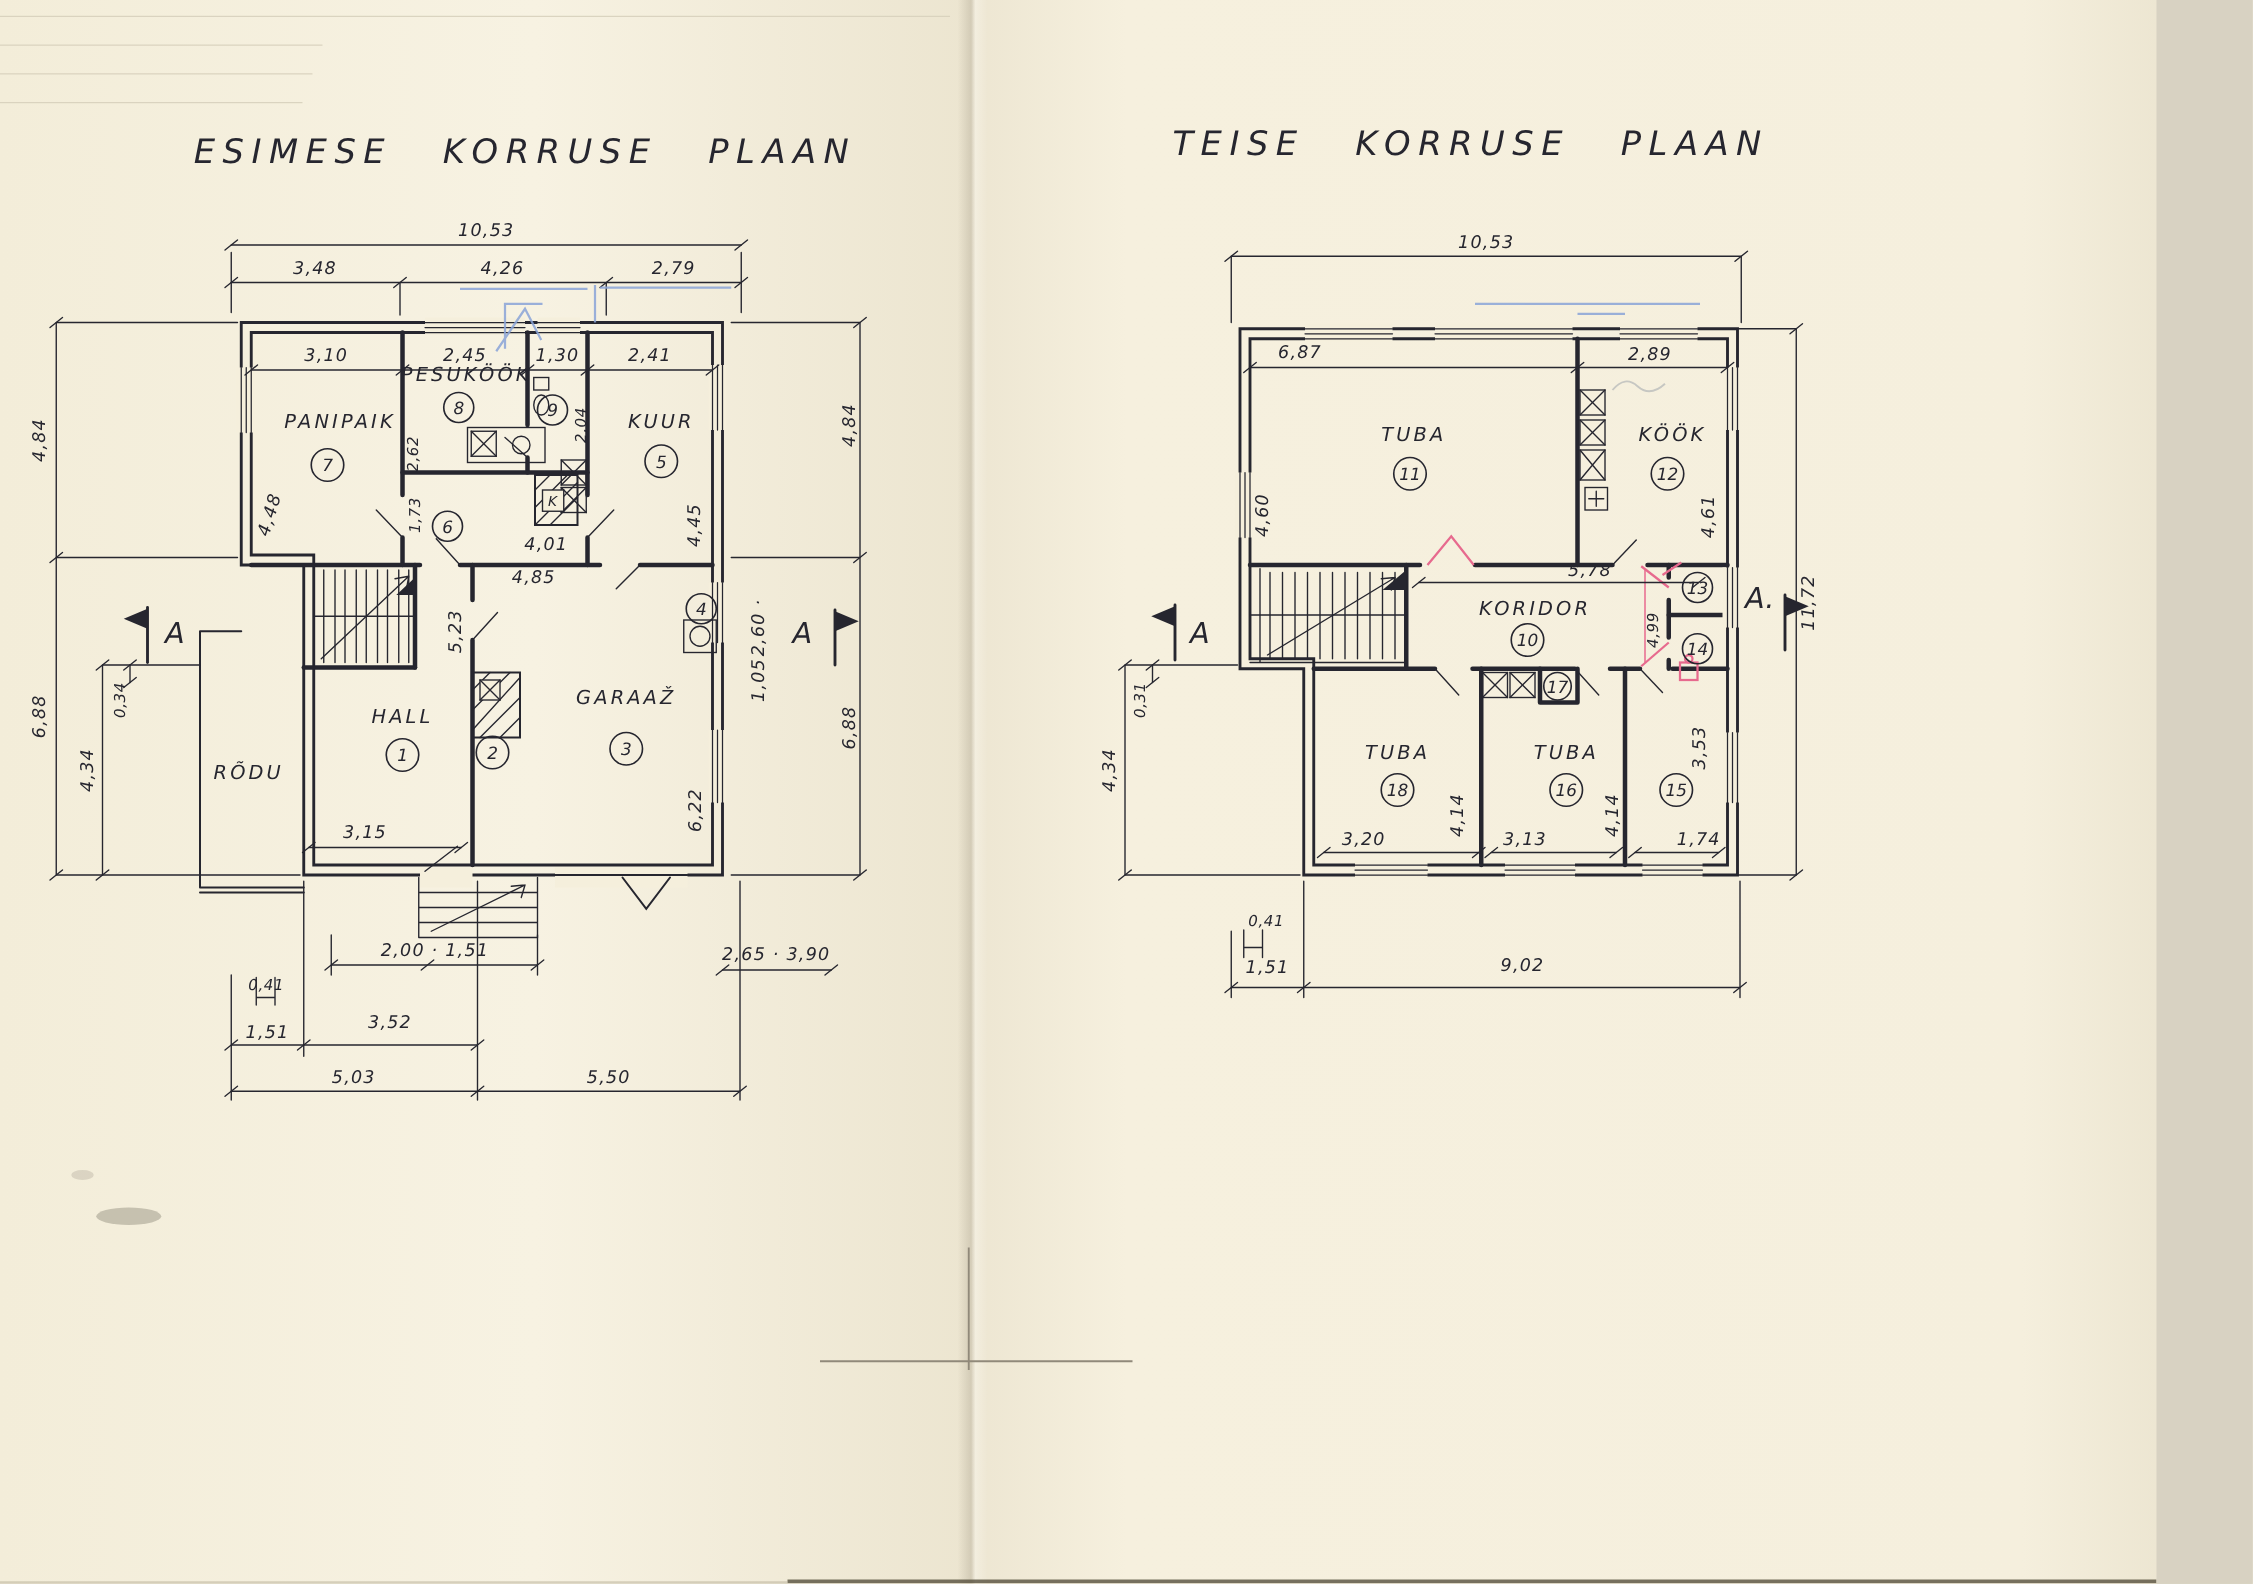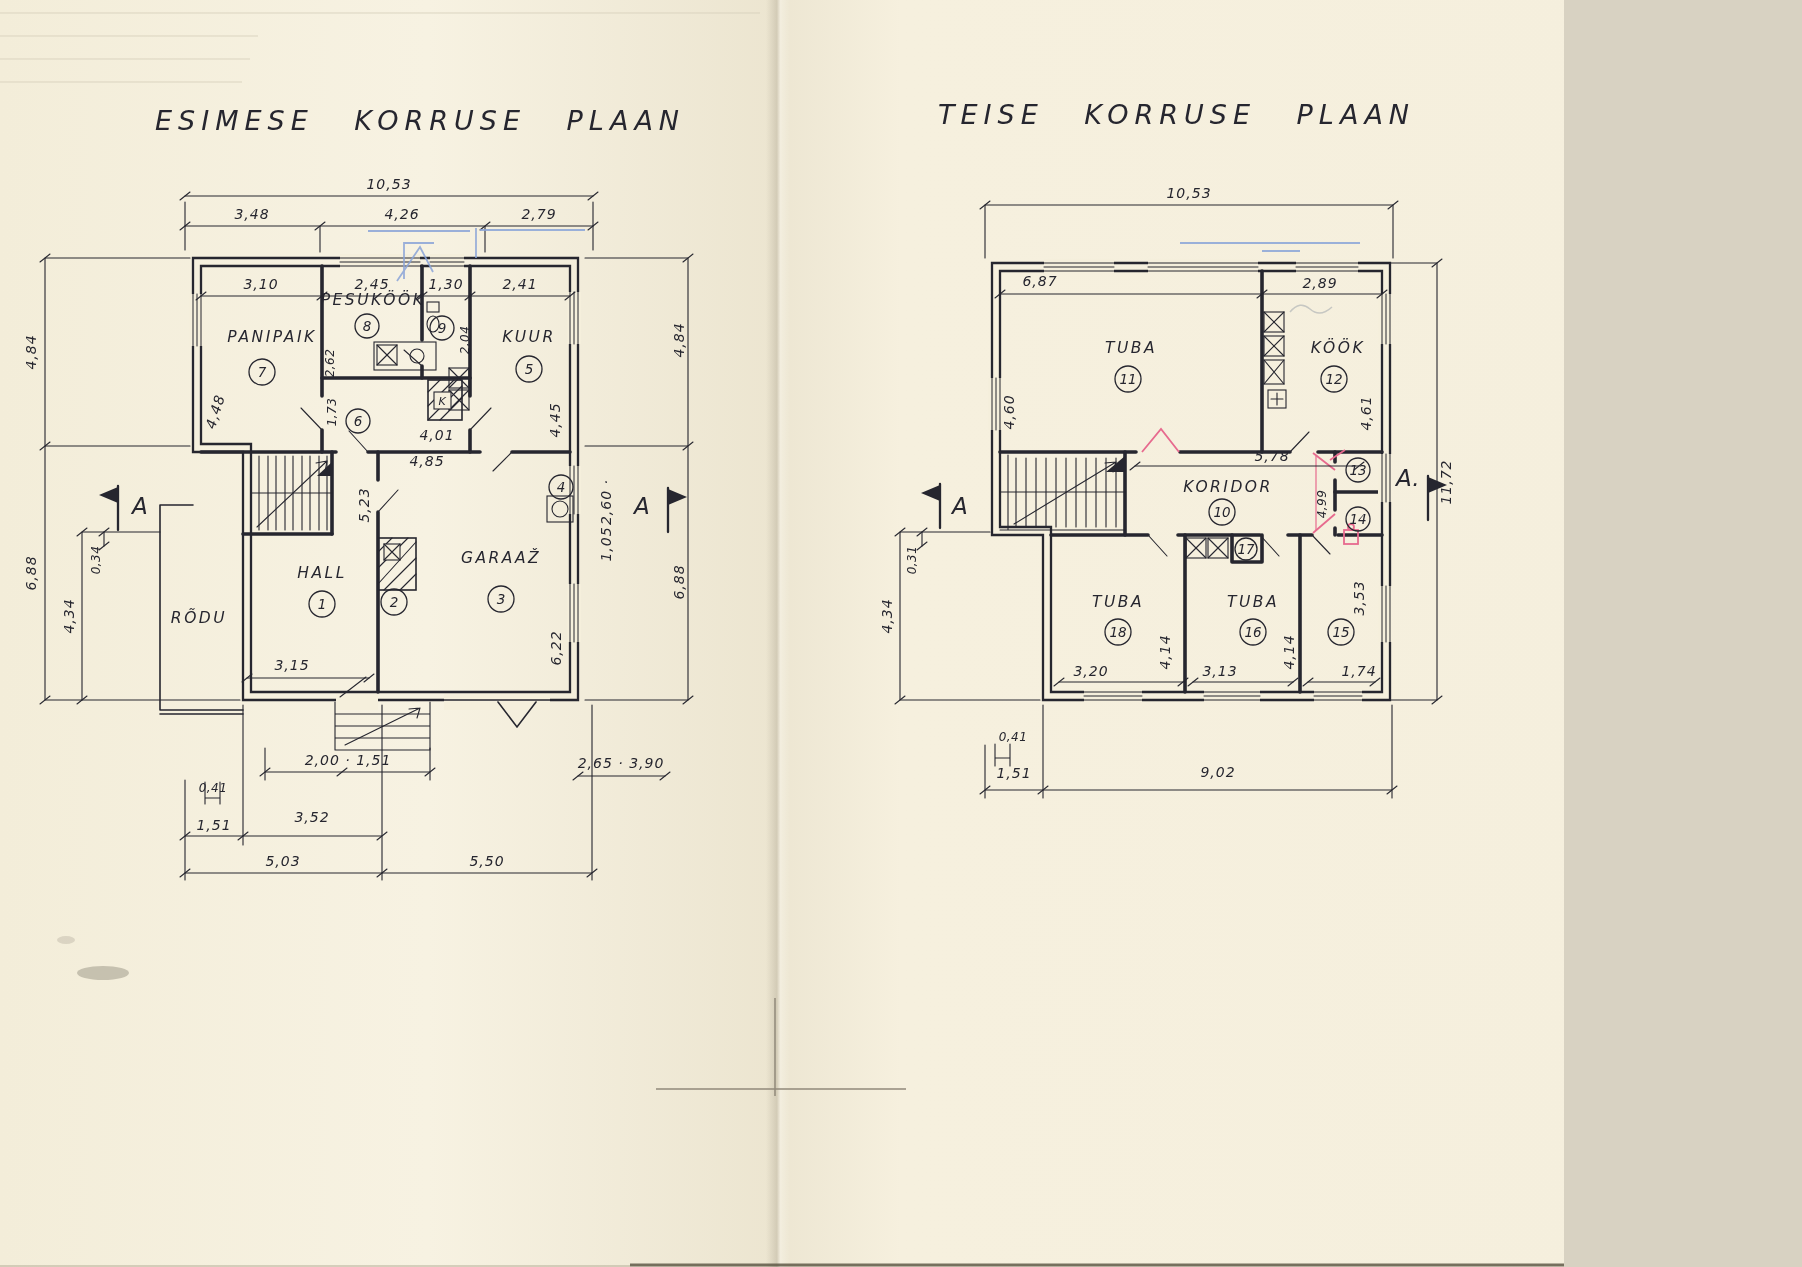--- a/index.html
+++ b/index.html
@@ -1,19 +1,19 @@
 <!DOCTYPE html>
 <html style="--paper: #f6f1e3; --ink: #26262f; --blue: #8aa4d8; --pink: #e76a8e;"><head>
 <meta charset="utf-8">
 <style>
   :root{
     --paper:#f6f1e3; --ink:#26262f; --blue:#8aa4d8; --pink:#e76a8e;
   }
   html,body{margin:0;padding:0;background:#d8d2c2;}
-  .stage{position:relative;width:1564px;height:1267px;overflow:hidden;
+  .stage{position:relative;width:1725px;height:1267px;overflow:hidden;
          font-family:"DejaVu Sans",sans-serif;background:#efe9d6;
          box-shadow:inset 0 0 90px rgba(120,100,60,.18);}
   .page-left{position:absolute;left:0;top:0;width:778px;height:100%;
     background:linear-gradient(90deg,#f3edd9 0%,#f7f2e2 55%,#ece5d0 100%);}
   .page-right{position:absolute;left:778px;top:0;width:1024px;height:100%;
     background:linear-gradient(90deg,#ede6d2 0%,#f6f0de 12%,#f5efdd 82%,#e7e0ca 100%);}
   .fold{position:absolute;left:766px;top:0;width:24px;height:100%;
     background:linear-gradient(90deg,rgba(0,0,0,0) 0%,rgba(110,100,80,.20) 45%,rgba(255,255,250,.30) 60%,rgba(0,0,0,0) 100%);}
   svg{position:absolute;left:0;top:0;}
   

